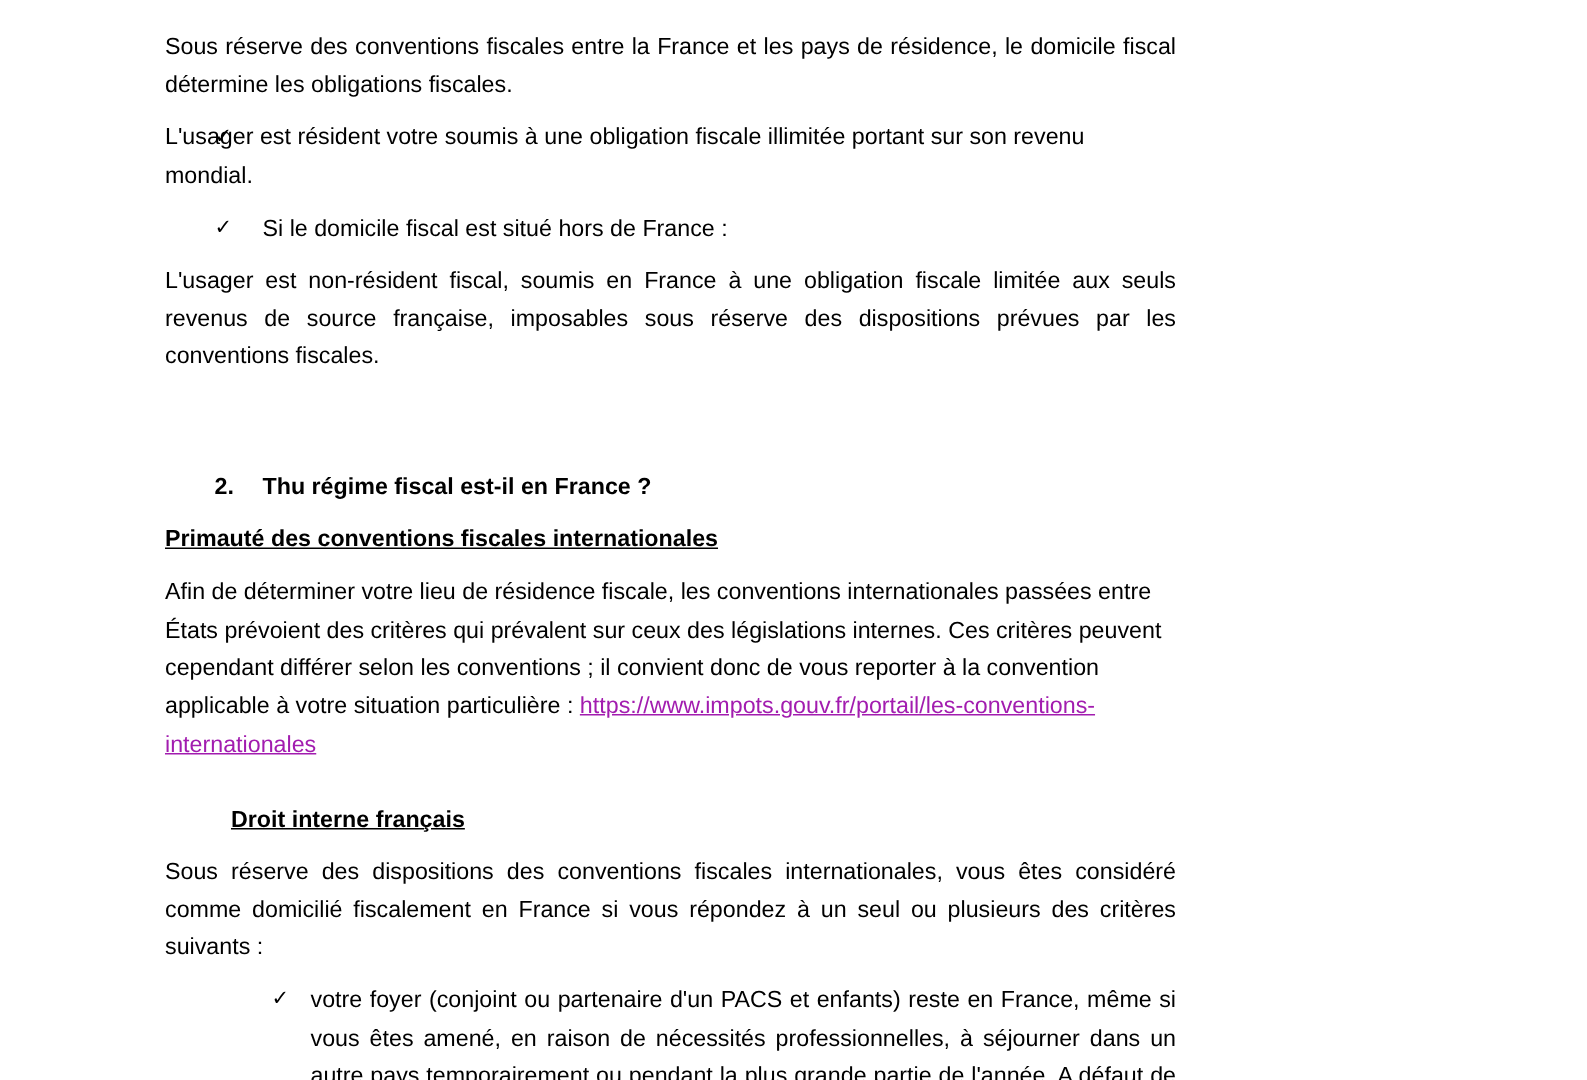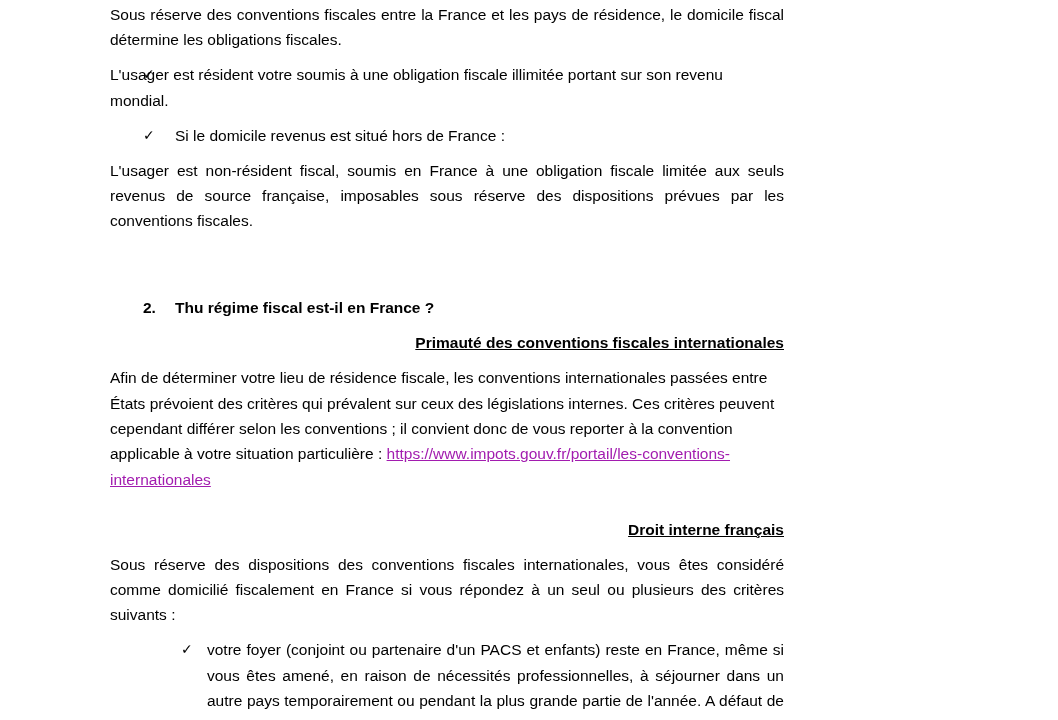--- a/index.html
+++ b/index.html
@@ -13,21 +13,21 @@
     overflow: hidden;
     font-family: "Liberation Sans", "DejaVu Sans", sans-serif;
     color: #000000;
     font-size: 15.5px;
     line-height: 25.3px;
   }
   .page {
     box-sizing: border-box;
     width: 894px;
     height: 720px;
-    padding: 2px 110px 0 110px;
+    padding: 19px 110px 0 110px;
     background: #ffffff;
   }
   .para { margin: 0 0 9.7px 0; }
   .justify { text-align: justify; }
 
   
   .bullet { position: relative; padding-left: 65px; margin: 0 0 9.7px 0; }
   .bullet .check {
     position: absolute;
     left: 33px;
@@ -44,23 +44,22 @@
     padding-left: 65px;
     margin: 62px 0 9.7px 0;
     font-weight: bold;
   }
   .section-heading .number { position: absolute; left: 33px; top: 0; }
 
   .subheading {
     font-weight: bold;
     text-decoration: underline;
     margin: 0 0 9.7px 0;
-    text-align: right;
   }
-  .subheading.spaced-top { margin-top: 25px; }
+  .subheading.spaced-top { margin-top: 25px; margin-left: 44px; }
 
   .underlined { }
 
   a.doc-link {
     color: #a21caf;
     text-decoration: underline;
     overflow-wrap: break-word;
     word-break: break-word;
   }
 </style>
@@ -72,21 +71,21 @@
   <p class="para justify">Sous réserve des conventions fiscales entre la France et les pays de résidence, le domicile fiscal détermine les obligations fiscales.</p>
 
   <div class="bullet">
     <span class="check">✓</span>
   </div>
 
   <p class="para">L'usager est résident votre soumis à une obligation fiscale illimitée portant sur son revenu mondial.</p>
 
   <div class="bullet">
     <span class="check">✓</span>
-    <span>Si le domicile revenus est situé hors de France :</span>
+    <span>Si le domicile fiscal est situé hors de France :</span>
   </div>
 
   <p class="para justify"><span>L'usager est non-résident fiscal, soumis en France à une obligation fiscale limitée aux seuls revenus de source française, </span><span class="underlined">imposables sous réserve des dispositions prévues par les conventions fiscales</span><span>.</span></p>
 
   <div class="section-heading">
     <span class="number">2.</span>
     <span>Thu régime fiscal est-il en France ?</span>
   </div>
 
   <p class="para subheading">Primauté des conventions fiscales internationales</p>

